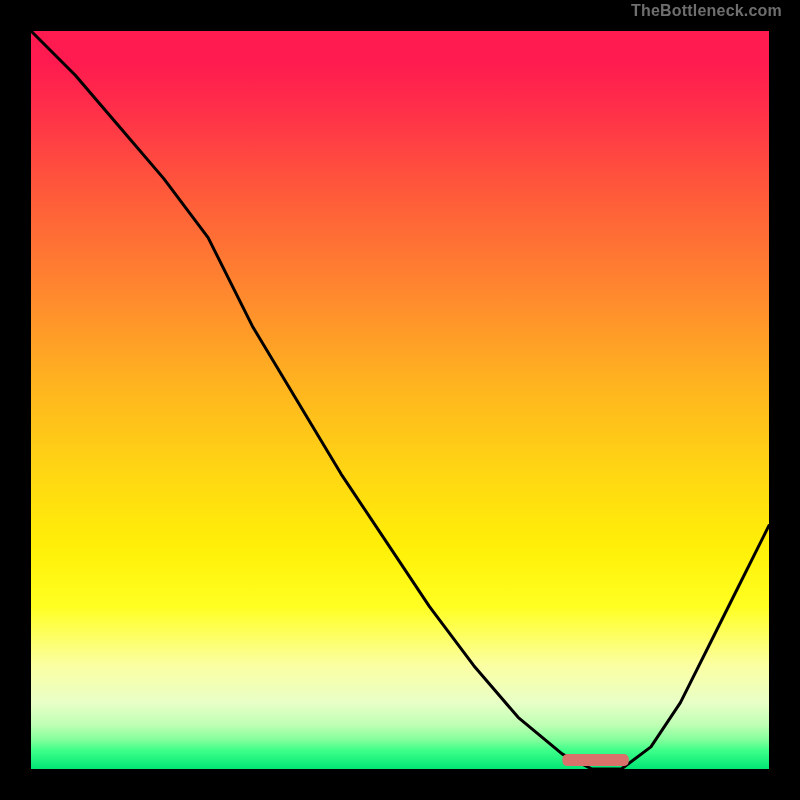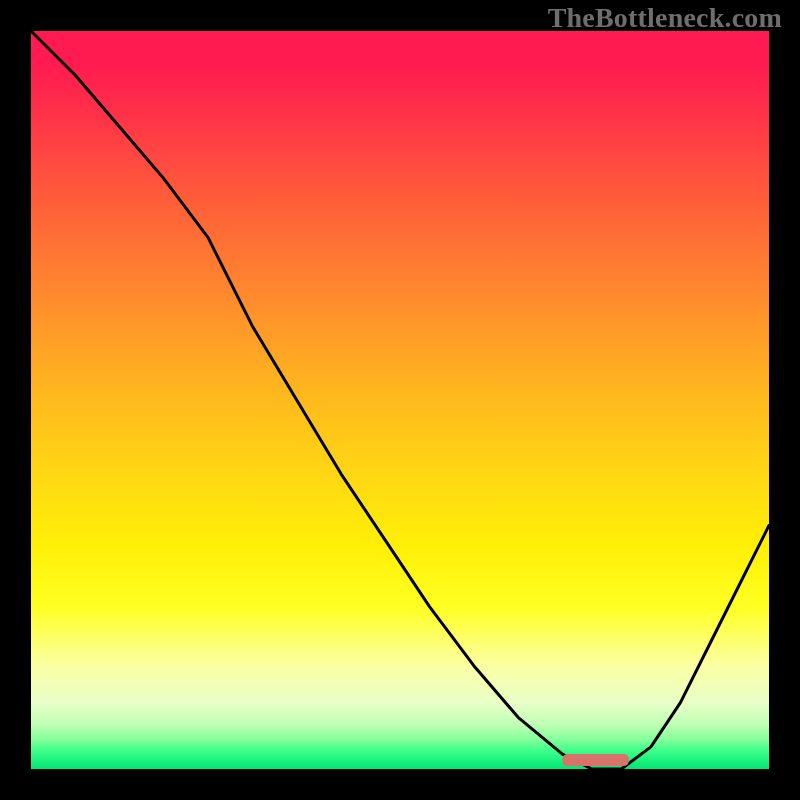--- a/index.html
+++ b/index.html
@@ -50,22 +50,22 @@
   .curve {
     position: absolute;
     left: 0; top: 0;
     width: 738px;
     height: 738px;
   }
   .attrib {
     position: absolute;
     top: 2px;
     right: 18px;
-    font-family: Liberation Serif, serif;
-    font-size: 28px;
+    font-family: Liberation Sans, sans-serif;
+    font-size: 16px;
     font-weight: bold;
     color: #6e6e6e;
     letter-spacing: 0.2px;
   }
 </style>
 </head>
 <body>
 
 <div class="frame">
   <div class="attrib">TheBottleneck.com</div>

